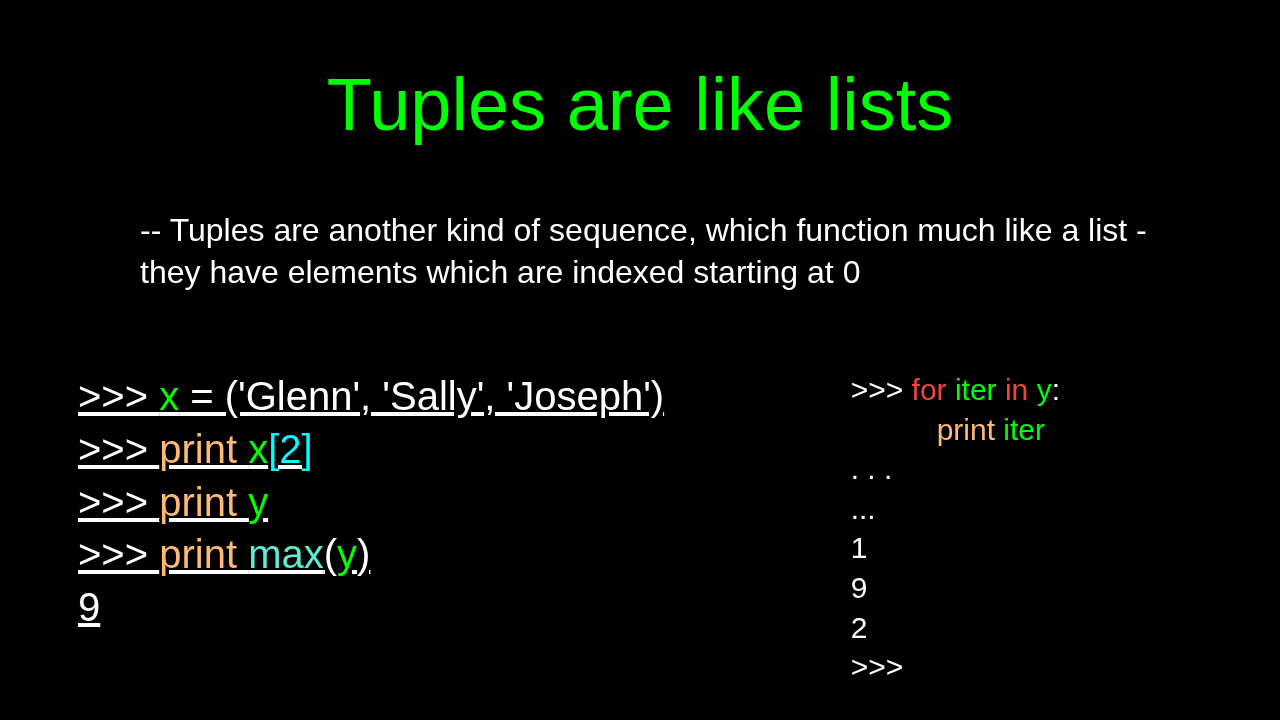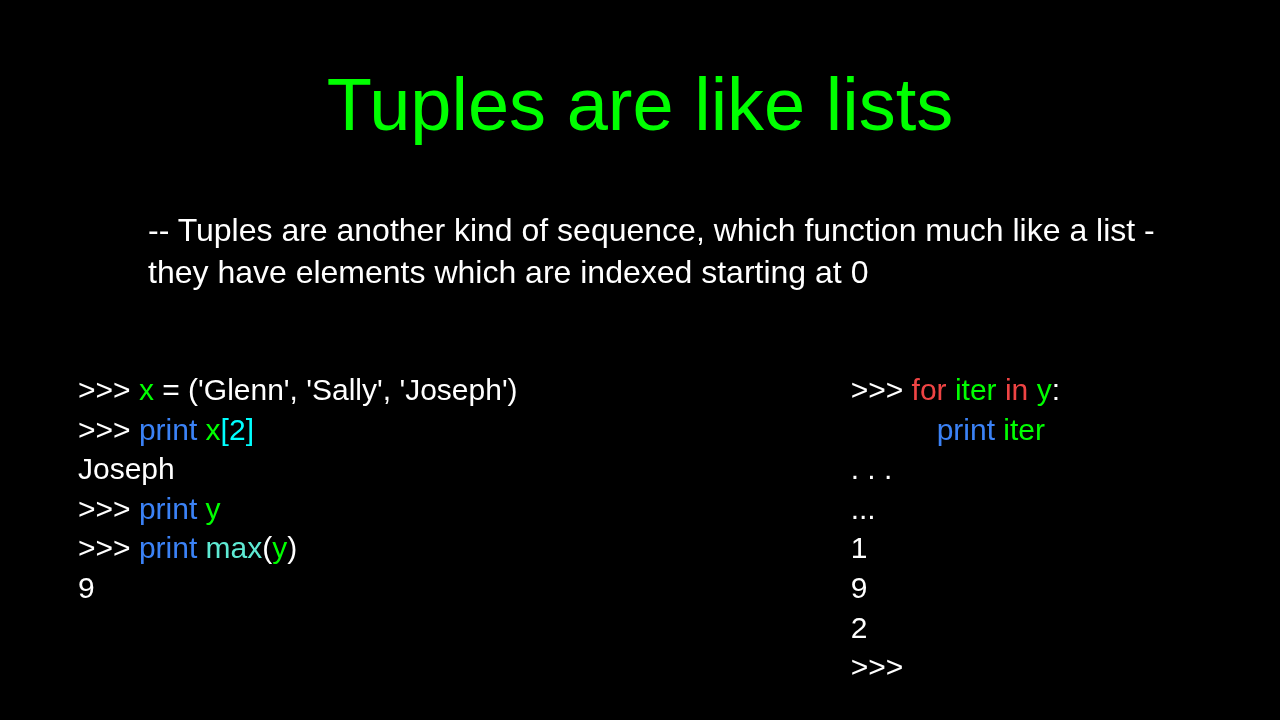--- a/index.html
+++ b/index.html
@@ -24,47 +24,48 @@
     padding-top: 62px;
     font-weight: normal;
     letter-spacing: 0px;
   }
   .body-text {
     color: #ffffff;
     font-size: 32px;
     line-height: 1.3;
     position: absolute;
     top: 210px;
-    left: 148px;
+    left: 140px;
     right: 100px;
   }
   .code-cols {
     position: absolute;
     top: 370px;
     left: 78px;
     right: 60px;
     display: flex;
     flex-direction: row;
     justify-content: space-between;
   }
   .col-left {
-    font-size: 30px;
+    font-size: 40px;
     color: #ffffff;
     line-height: 1.32;
     white-space: nowrap;
+    text-decoration: underline;
   }
   .col-right {
     font-size: 30px;
     color: #ffffff;
     line-height: 1.32;
     white-space: nowrap;
     padding-right: 160px;
   }
   .g  { color: #00ff00; }
-  .y  { color: #3b82f6; }
+  .y  { color: #fdba74; }
   .c  { color: #00ffff; }
   .m  { color: #5eead4; }
   .o  { color: #ef4444; }
   .w  { color: #ffffff; }
   .ind { display:inline-block; width: 86px; }
 </style>
 </head>
 <body>
 
 <div class="slide">
@@ -75,21 +76,20 @@
 
   <div class="code-cols">
 
     <div class="col-left">
       <div>
         <span class="w">&gt;&gt;&gt; </span><span class="g">x</span><span class="w"> = ('Glenn', 'Sally', 'Joseph')</span>
       </div>
       <div>
         <span class="w">&gt;&gt;&gt; </span><span class="y">print</span><span class="w"> </span><span class="g">x</span><span class="c">[2]</span>
       </div>
-      <div class="w">Joseph</div>
       <div>
         <span class="w">&gt;&gt;&gt; </span><span class="y">print</span><span class="w"> </span><span class="g">y</span>
       </div>
       <div>
         <span class="w">&gt;&gt;&gt; </span><span class="y">print</span><span class="w"> </span><span class="m">max</span><span class="w">(</span><span class="g">y</span><span class="w">)</span>
       </div>
       <div class="w">9</div>
     </div>
 
     <div class="col-right">

